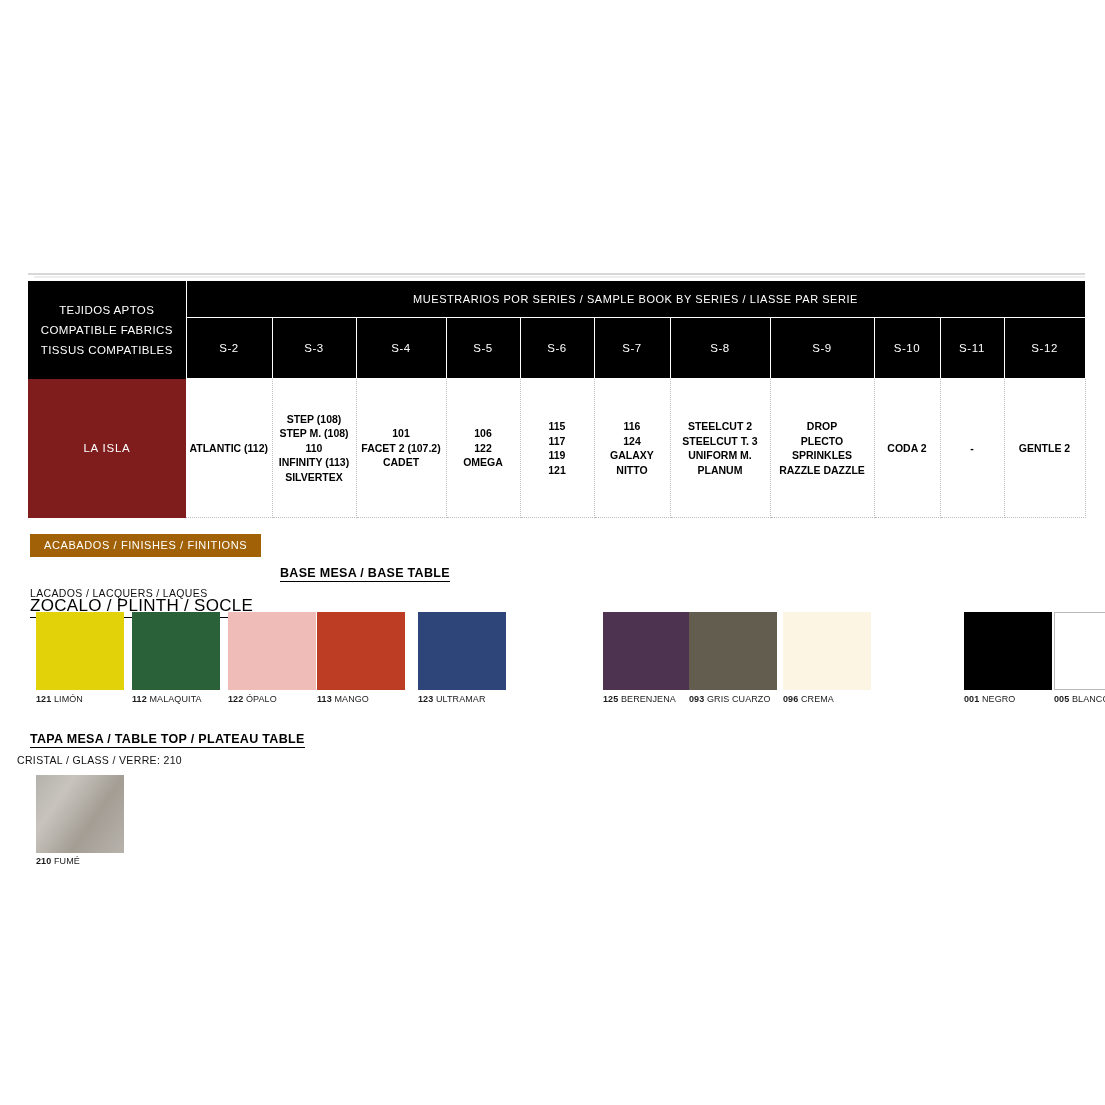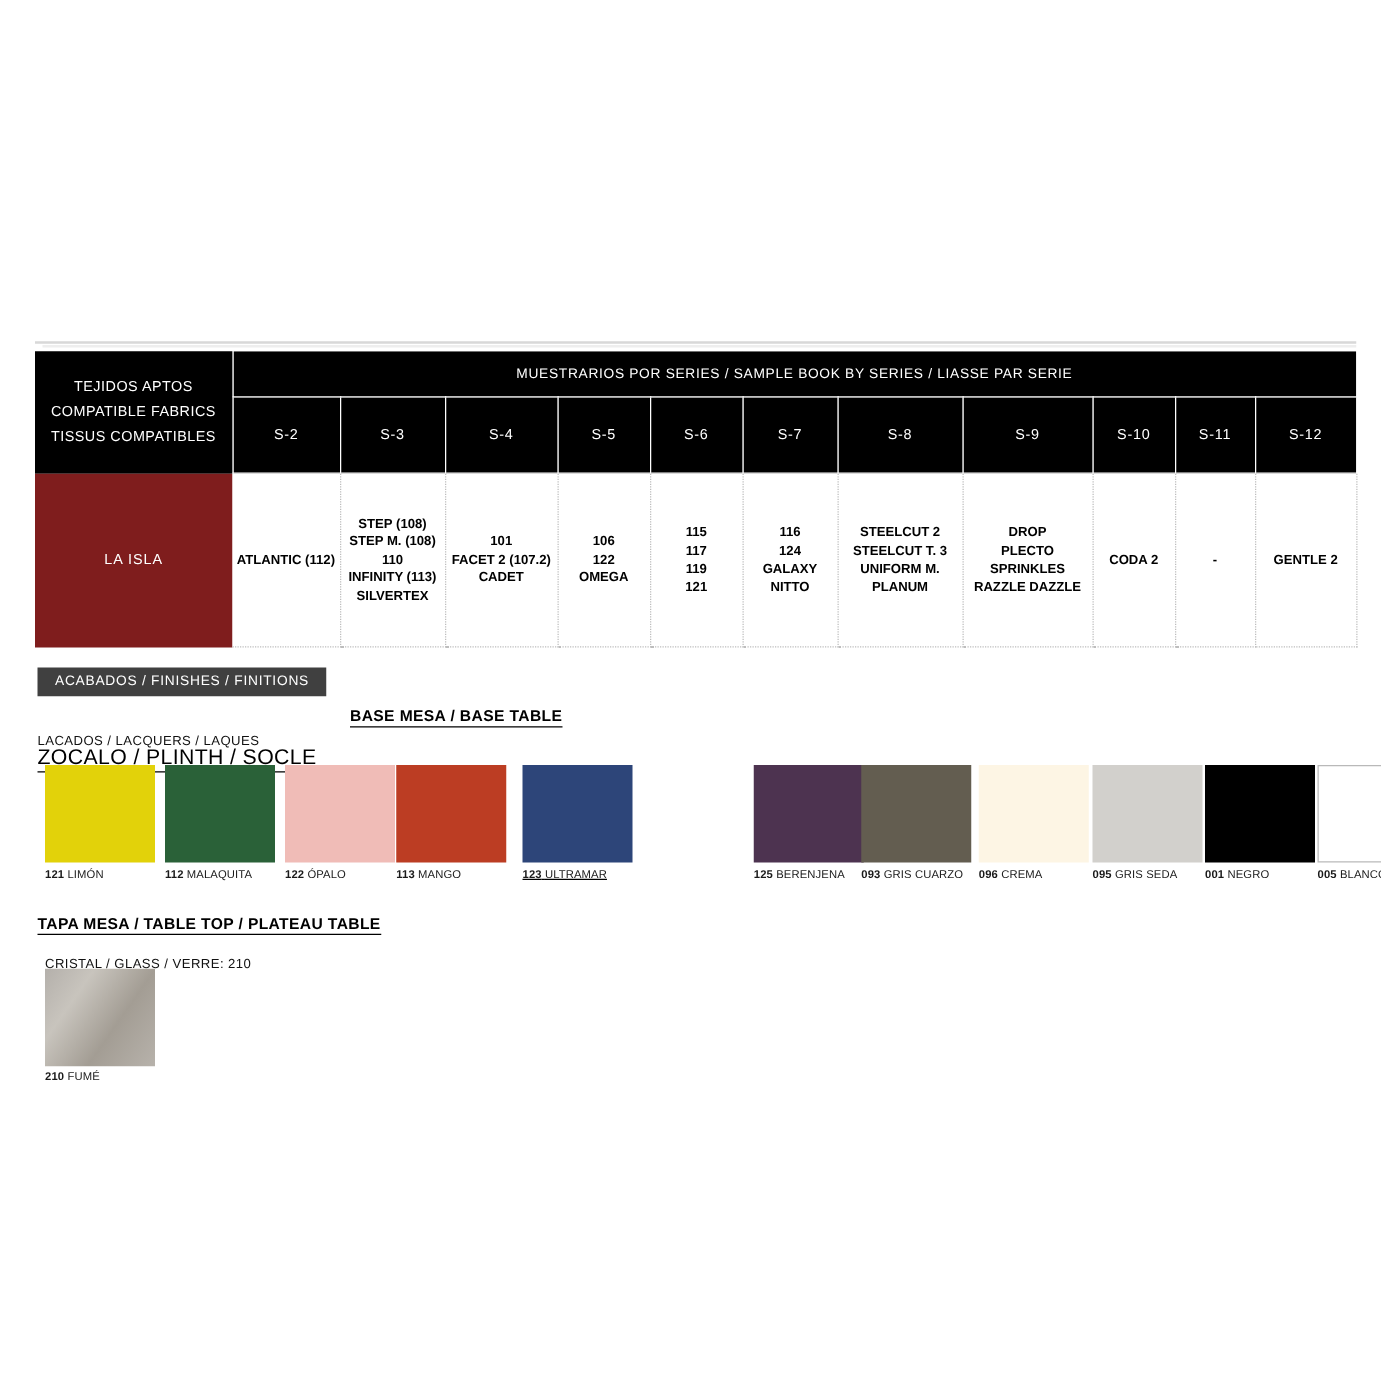--- a/index.html
+++ b/index.html
@@ -108,21 +108,21 @@
     width: 1051px;
     height: 2px;
     background: #eeeeee;
   }
 
   
   #finishes-banner {
     position: absolute;
     left: 30px;
     top: 534px;
-    background: #404040;
+    background: #a16207;
     color: #ffffff;
     font-size: 11px;
     letter-spacing: 0.6px;
     padding: 5px 14px 6px 14px;
     display: inline-block;
   }
 
   #zocalo-title {
     position: absolute;
     left: 30px;
@@ -193,26 +193,25 @@
     left: 30px;
     top: 732px;
     font-size: 12.5px;
     font-weight: bold;
     letter-spacing: 0.3px;
     border-bottom: 1.6px solid #000;
     padding-bottom: 1px;
   }
   #cristal-sub {
     position: absolute;
-    left: 36px;
+    left: 17px;
     top: 754px;
     font-size: 10.5px;
     letter-spacing: 0.35px;
     color: #111;
-    margin-top: 11px;
   }
   #fume-chip {
     position: absolute;
     left: 36px;
     top: 775px;
     width: 88px;
     height: 78px;
     background: linear-gradient(125deg, #b4b0ab 0%, #c8c4bd 28%, #a39d94 62%, #b7b2ab 100%);
   }
   #fume-label {
@@ -346,39 +345,35 @@
       <div class="swatch-label"><span class="code">112</span> <span>MALAQUITA</span></div>
     </div>
     <div class="swatch-item" style="left: 192px; width: 88px;">
       <div class="swatch-chip" style="width: 88px; background: rgb(240, 188, 183);"></div>
       <div class="swatch-label"><span class="code">122</span> <span>ÓPALO</span></div>
     </div>
     <div class="swatch-item" style="left: 281px; width: 88px;">
       <div class="swatch-chip" style="width: 88px; background: rgb(188, 61, 35);"></div>
       <div class="swatch-label"><span class="code">113</span> <span>MANGO</span></div>
     </div>
-    <div class="swatch-item" style="left: 382px; width: 88px; text-decoration: underline;">
+    <div class="swatch-item" style="left: 382px; width: 88px;">
       <div class="swatch-chip" style="width: 88px; background: rgb(45, 69, 121);"></div>
       <div class="swatch-label"><span class="code">123</span> <span>ULTRAMAR</span></div>
     </div>
     <div class="swatch-item" style="left: 567px; width: 88px;">
       <div class="swatch-chip" style="width: 88px; background: rgb(77, 51, 80);"></div>
       <div class="swatch-label"><span class="code">125</span> <span>BERENJENA</span></div>
     </div>
     <div class="swatch-item" style="left: 653px; width: 88px;">
       <div class="swatch-chip" style="width: 88px; background: rgb(99, 93, 80);"></div>
       <div class="swatch-label"><span class="code">093</span> <span>GRIS CUARZO</span></div>
     </div>
     <div class="swatch-item" style="left: 747px; width: 64px;">
       <div class="swatch-chip" style="width: 88px; background: rgb(253, 245, 228);"></div>
       <div class="swatch-label"><span class="code">096</span> <span>CREMA</span></div>
-    </div>
-    <div class="swatch-item" style="left: 838px; width: 88px;">
-      <div class="swatch-chip" style="width: 88px; background: rgb(210, 208, 204);"></div>
-      <div class="swatch-label"><span class="code">095</span> <span>GRIS SEDA</span></div>
     </div>
     <div class="swatch-item" style="left: 928px; width: 88px;">
       <div class="swatch-chip" style="width: 88px; background: rgb(0, 0, 0);"></div>
       <div class="swatch-label"><span class="code">001</span> <span>NEGRO</span></div>
     </div>
     <div class="swatch-item" style="left: 1018px; width: 68px;">
       <div class="swatch-chip outlined" style="width: 68px; background: rgb(255, 255, 255);"></div>
       <div class="swatch-label"><span class="code">005</span> <span>BLANCO</span></div>
     </div>
   </div>

